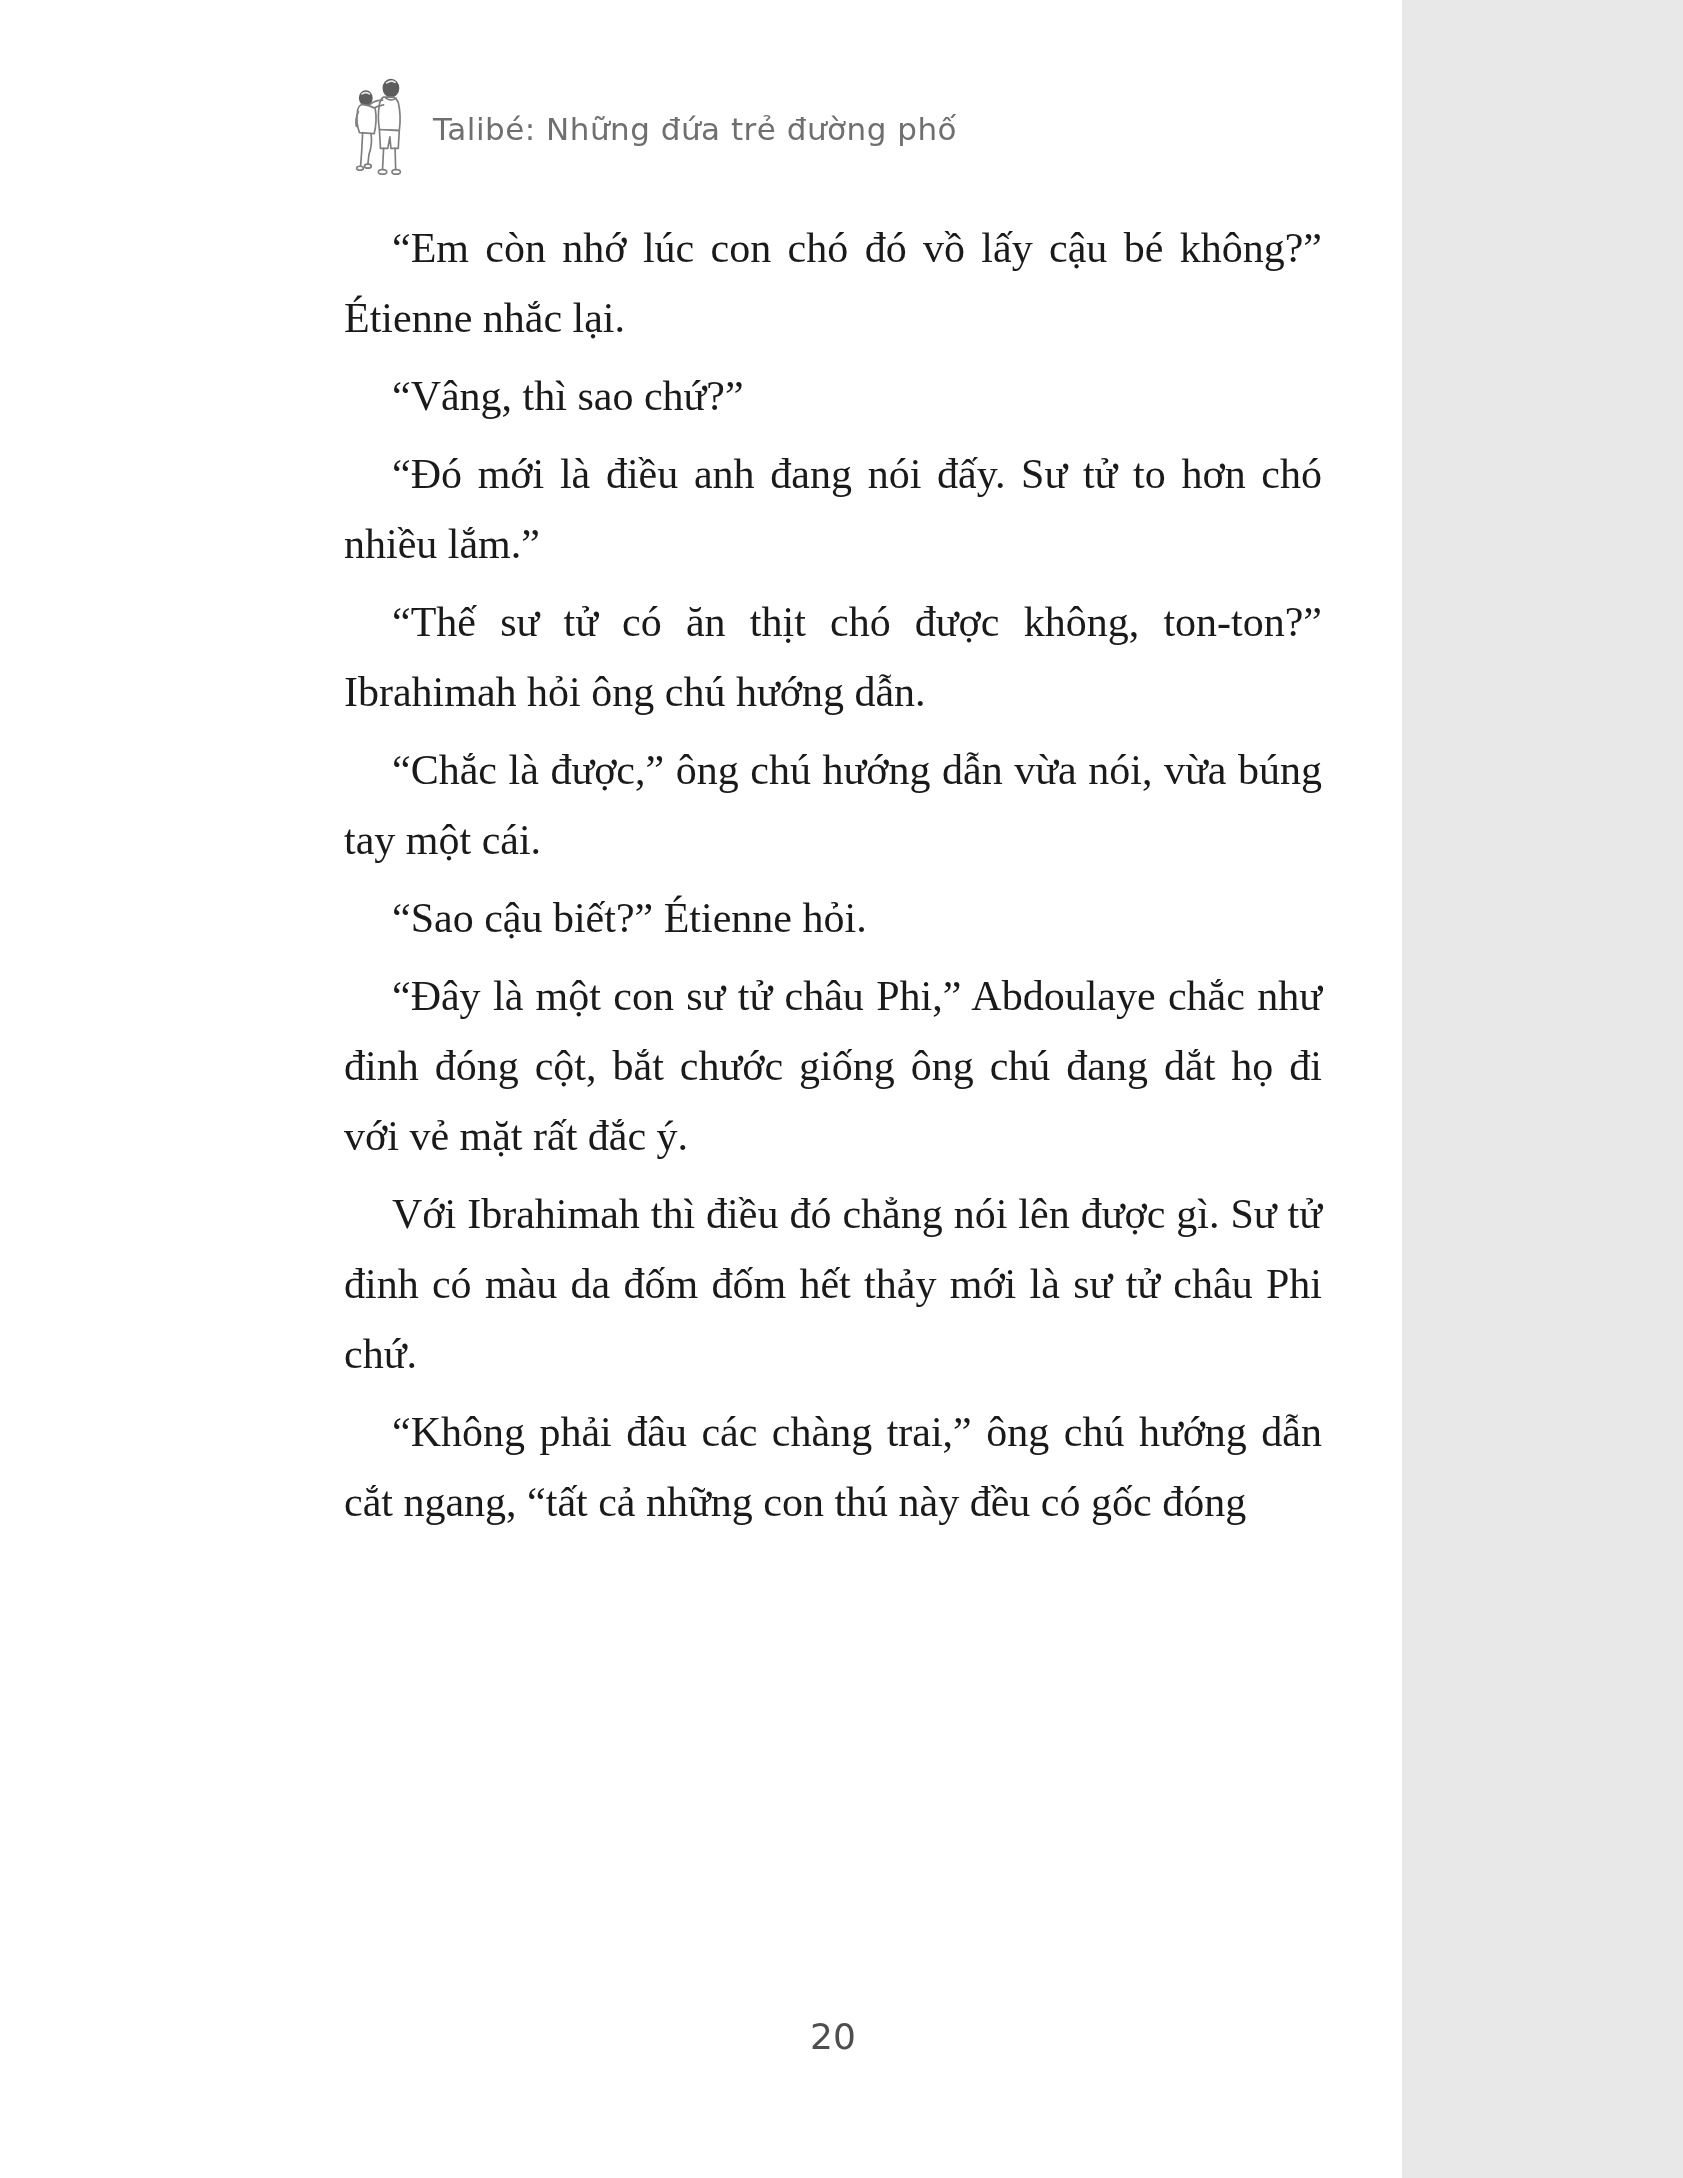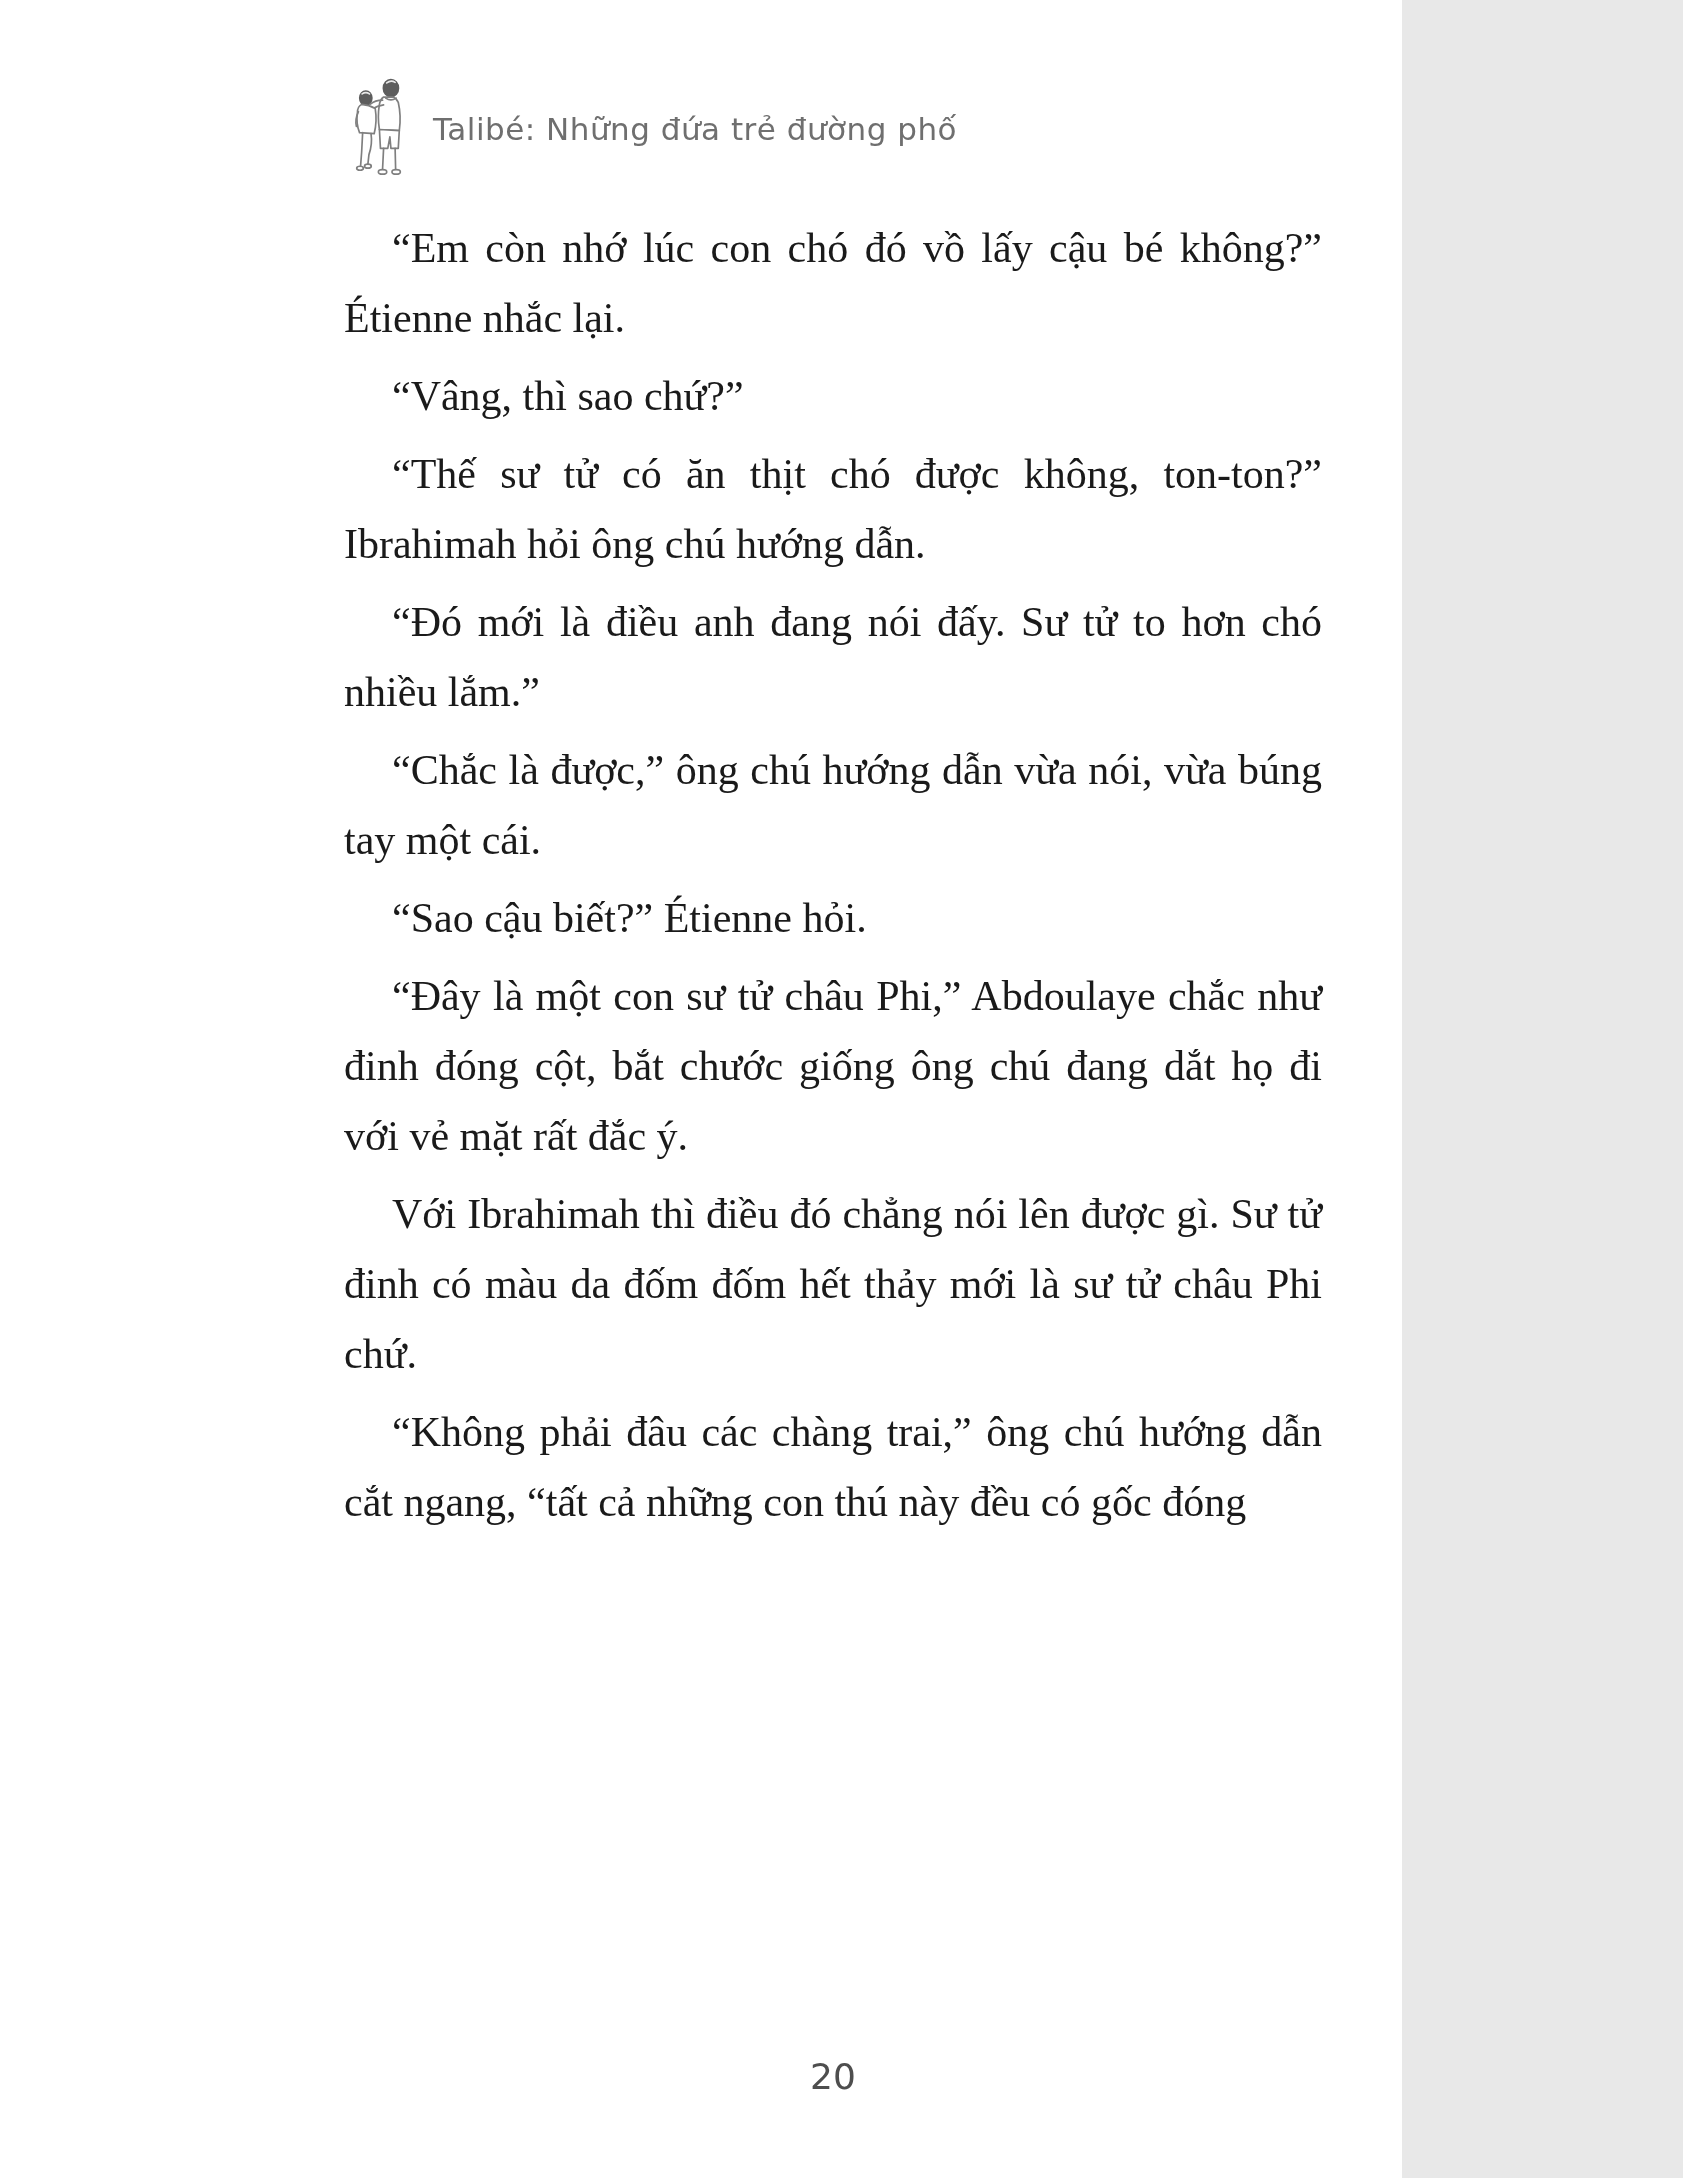--- a/index.html
+++ b/index.html
@@ -53,21 +53,20 @@
   }
   .page-number {
     position: absolute;
     left: 344px;
     top: 2016px;
     width: 978px;
     text-align: center;
     font-family: "DejaVu Sans", sans-serif;
     font-size: 36px;
     color: #4e4e4e;
-    margin-top: 40px;
   }
 </style>
 </head>
 <body>
 
 <div class="page">
 
   <div class="header">
     <svg class="header-icon" width="67" height="105" viewBox="0 0 64 100" aria-hidden="true">
       <g stroke="#7f7f7f" stroke-width="1.6" fill="none" stroke-linecap="round" stroke-linejoin="round">
@@ -99,22 +98,22 @@
         <ellipse cx="11.5" cy="87" rx="3.2" ry="1.9" fill="#ffffff"></ellipse>
         <ellipse cx="19" cy="85" rx="3.2" ry="1.9" fill="#ffffff"></ellipse>
       </g>
     </svg>
     <div class="header-title">Talibé: Những đứa trẻ đường phố</div>
   </div>
 
   <div class="body-text">
     <p>“Em còn nhớ lúc con chó đó vồ lấy cậu bé không?” Étienne nhắc lại.</p>
     <p>“Vâng, thì sao chứ?”</p>
+    <p>“Đó mới là điều anh đang nói đấy. Sư tử to hơn chó nhiều lắm.”</p>
     <p>“Thế sư tử có ăn thịt chó được không, ton-ton?” Ibrahimah hỏi ông chú hướng dẫn.</p>
-    <p>“Đó mới là điều anh đang nói đấy. Sư tử to hơn chó nhiều lắm.”</p>
     <p>“Chắc là được,” ông chú hướng dẫn vừa nói, vừa búng tay một cái.</p>
     <p>“Sao cậu biết?” Étienne hỏi.</p>
     <p>“Đây là một con sư tử châu Phi,” Abdoulaye chắc như đinh đóng cột, bắt chước giống ông chú đang dắt họ đi với vẻ mặt rất đắc ý.</p>
     <p>Với Ibrahimah thì điều đó chẳng nói lên được gì. Sư tử đinh có màu da đốm đốm hết thảy mới là sư tử châu Phi chứ.</p>
     <p>“Không phải đâu các chàng trai,” ông chú hướng dẫn cắt ngang, “tất cả những con thú này đều có gốc đóng</p>
   </div>
 
   <div class="page-number">20</div>
 
 </div>

